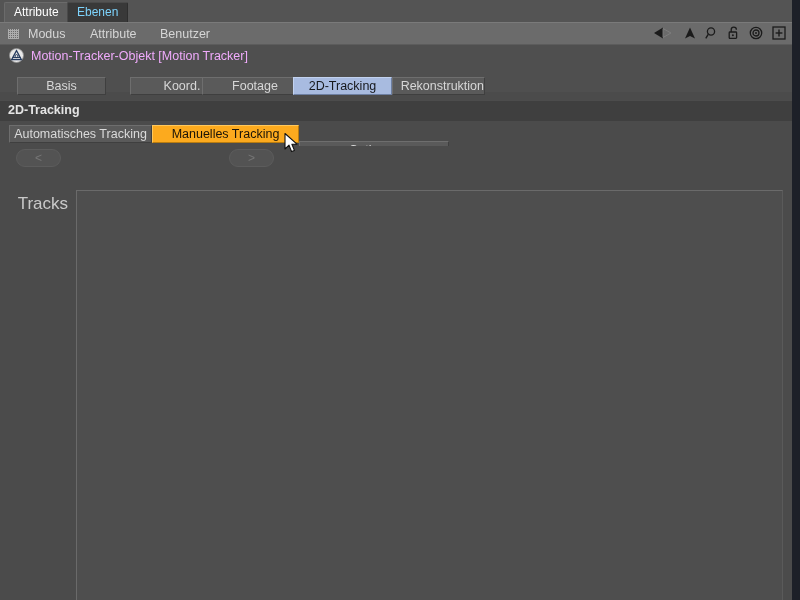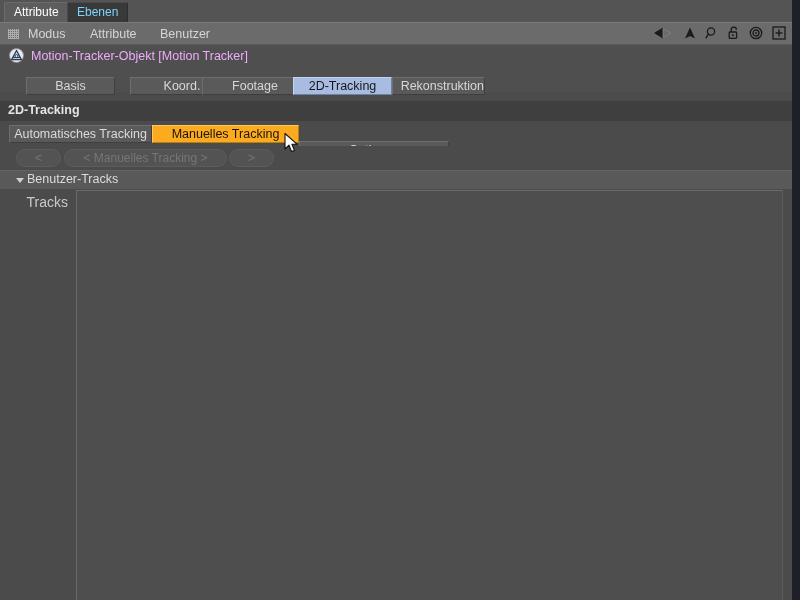--- a/index.html
+++ b/index.html
@@ -265,21 +265,21 @@
     left: 0; top: 189px;
     width: 792px;
     height: 411px;
     background: #4b4b4b;
   }
   .prop-label {
     position: absolute;
     left: 0; top: 5px;
     width: 68px;
     text-align: right;
-    font-size: 14px;
+    font-size: 17px;
     color: #c9c9c9;
   }
   .tracks-list {
     position: absolute;
     left: 76px; top: 1px;
     width: 707px;
     height: 410px;
     background: #4e4e4e;
     border-top: 1px solid #6a6a6a;
     border-left: 1px solid #6a6a6a;
@@ -375,21 +375,21 @@
         <circle cx="7.5" cy="7.5" r="7" fill="#e8e8e8" stroke="#8d8d8d" stroke-width="0.8"></circle>
         <path d="M7.5 2.6 L12.4 11.6 L2.6 11.6 Z" fill="none" stroke="#243a5e" stroke-width="1.2"></path>
         <path d="M3.6 9.6 L11.4 9.6" stroke="#243a5e" stroke-width="1.1"></path>
         <circle cx="7.5" cy="8.1" r="1.5" fill="none" stroke="#243a5e" stroke-width="1"></circle>
       </svg>
     </span>
     <div class="obj-title">Motion-Tracker-Objekt [Motion Tracker]</div>
   </div>
 
   <div class="pagetabs">
-    <div class="ptab" style="left:26px;  width:89px;">
+    <div class="ptab" style="left:17px;  width:89px;">
       <span>Basis</span>
     </div>
     <div class="ptab" style="left:98px; width:104px;margin-left:32px;">
       <span>Koord.</span>
     </div>
     <div class="ptab" style="left:202px;width:106px;">
       <span>Footage</span>
     </div>
     <div class="ptab sel" style="left:293px;width:99px;">
       <span>2D-Tracking</span>
@@ -412,32 +412,25 @@
     </div>
     <div class="seg" style="left:299px;width:150px;margin-top:16px;">
       <span>Optionen</span>
     </div>
   </div>
 
   <div class="pillbar">
     <div class="pill" style="left:16px; width:45px;">
       <span>&lt;</span>
     </div>
-    <div class="pill" style="left:64px; width:163px;">
-      <span>&lt; Manuelles Tracking &gt;</span>
-    </div>
     <div class="pill" style="left:229px;width:45px;">
       <span>&gt;</span>
     </div>
   </div>
 
-  <div class="grphdr">
-    <span class="grp-arrow"></span>
-    <span class="grp-label">Benutzer-Tracks</span>
-  </div>
 
   <div class="body">
     <div class="left-gutter"></div>
     <div class="prop-label">Tracks</div>
     <div class="tracks-list">
       <span></span>
     </div>
   </div>
 
   <div class="cursor">

